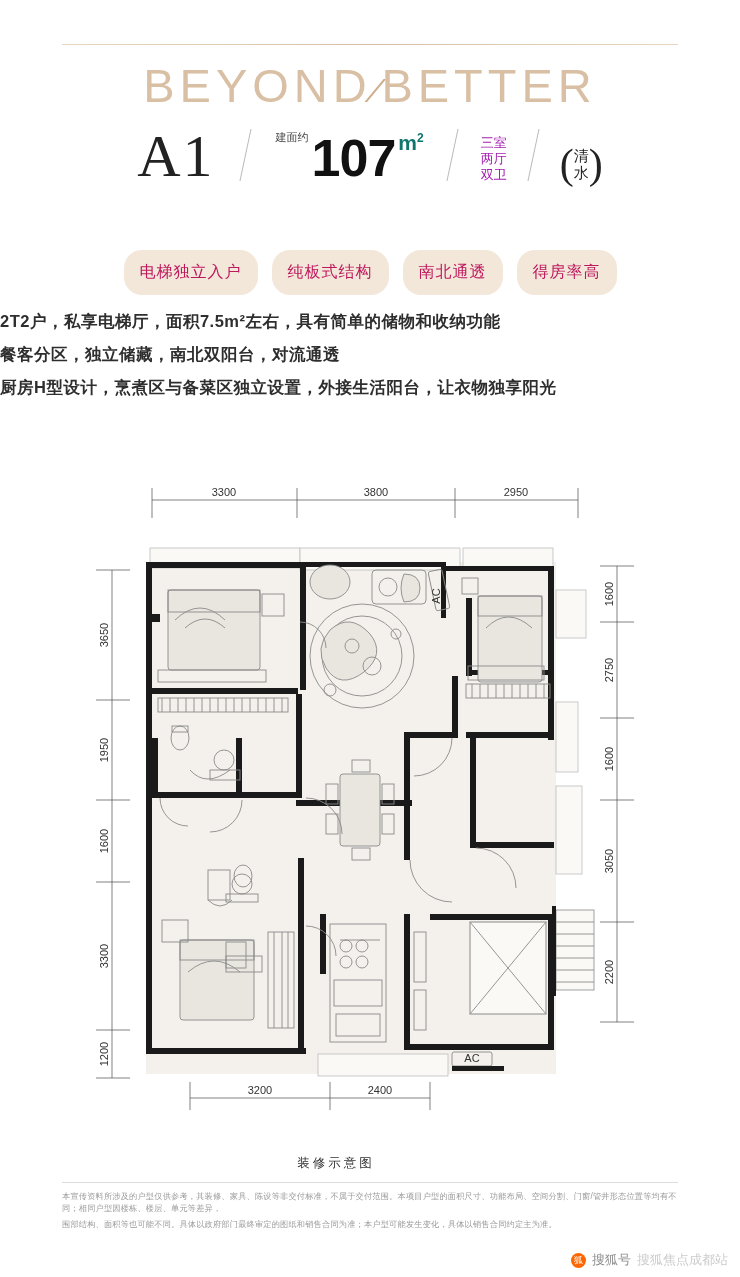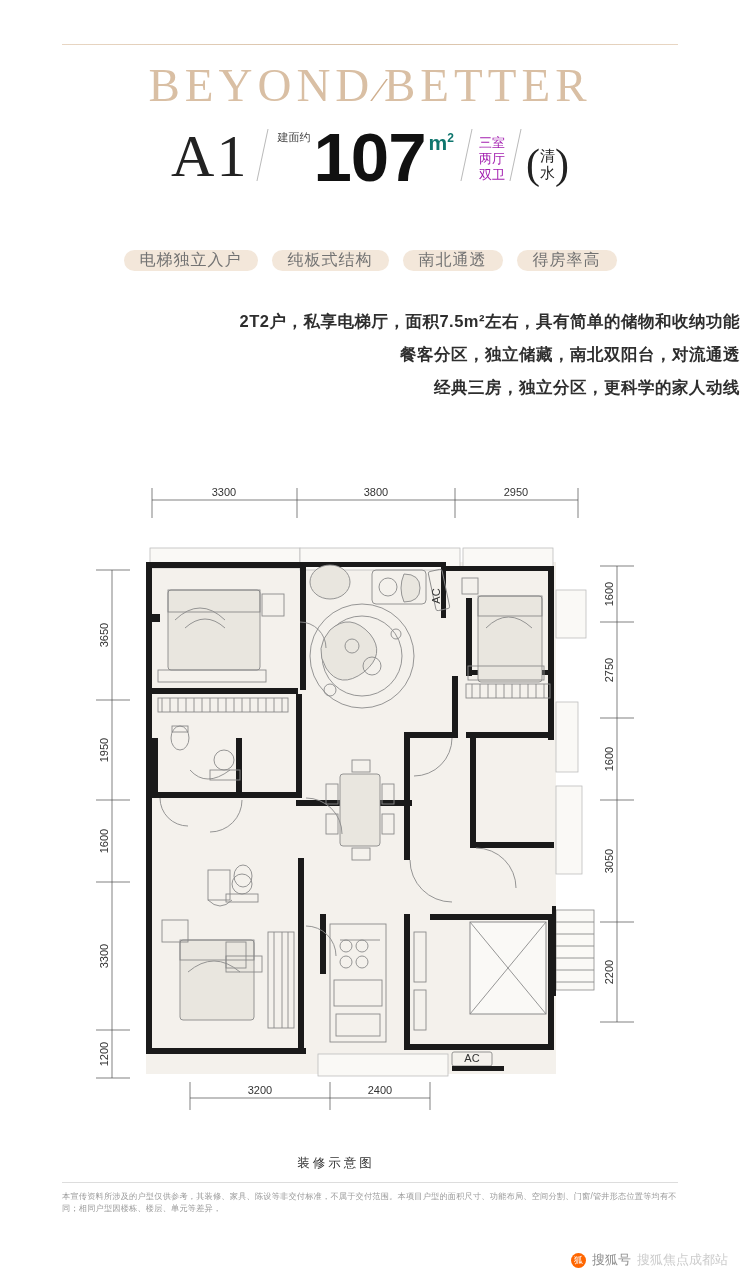--- a/index.html
+++ b/index.html
@@ -19,21 +19,21 @@
     position: absolute;
     left: 62px; top: 44px;
     width: 616px; height: 1px;
     background: linear-gradient(to right, #e8d6c3, #d8c0a6, #e8d6c3);
   }
   .brand-line {
     position: absolute;
     left: 0; top: 58px;
     width: 740px;
     text-align: center;
-    font-family: Liberation Serif, serif;
+    font-family: Liberation Sans, sans-serif;
     font-size: 47px;
     letter-spacing: 5px;
     color: #d9bfa4;
     white-space: nowrap;
   }
   .brand-line .bl-sep {
     font-style: italic;
     font-size: 34px;
     letter-spacing: 0;
     color: #cfae8d;
@@ -41,21 +41,21 @@
   }
 
   
   .title-row {
     position: absolute;
     left: 0; top: 125px;
     width: 740px;
     display: flex;
     justify-content: center;
     align-items: flex-end;
-    gap: 0px;
+    gap: 16px;
   }
   .unit-code {
     font-family: "Liberation Serif", serif;
     font-size: 60px;
     font-weight: 400;
     letter-spacing: 2px;
     line-height: 62px;
     color: #222;
     padding-right: 14px;
   }
@@ -75,21 +75,21 @@
   .area-label {
     font-size: 11px;
     line-height: 13px;
     color: #444;
     text-align: center;
     padding-bottom: 7px;
     letter-spacing: 0px;
   }
   .area-num {
     font-family: "Liberation Sans", sans-serif;
-    font-size: 69px;
+    font-size: 52px;
     font-weight: 700;
     line-height: 54px;
     color: #111;
     letter-spacing: -1px;
   }
   .area-unit {
     font-size: 21px;
     font-weight: 700;
     color: #0f766e;
     padding-bottom: 8px;
@@ -140,33 +140,33 @@
     position: absolute;
     left: 0; top: 250px;
     width: 740px;
     display: flex;
     justify-content: center;
     gap: 14px;
   }
   .pill {
     background: #f3e7da;
     border-radius: 18px;
-    padding: 0 16px;
+    padding: 12px 16px;
     font-size: 16px;
-    color: #737373;
+    color: #be185d;
     letter-spacing: 1px;
     white-space: nowrap;
   }
 
   
   .desc {
     position: absolute;
     left: 0; top: 305px;
     width: 740px;
-    text-align: right;
+    text-align: left;
   }
   .desc-line {
     font-size: 16.5px;
     line-height: 33px;
     color: #2e2e2e;
     letter-spacing: 0.5px;
     font-weight: 700;
   }
 
   
@@ -266,21 +266,21 @@
 <div class="pills">
   <div class="pill">电梯独立入户</div>
   <div class="pill">纯板式结构</div>
   <div class="pill">南北通透</div>
   <div class="pill">得房率高</div>
 </div>
 
 <div class="desc">
   <div class="desc-line">2T2户，私享电梯厅，面积7.5m²左右，具有简单的储物和收纳功能</div>
   <div class="desc-line">餐客分区，独立储藏，南北双阳台，对流通透</div>
-  <div class="desc-line">经典三房，独立分区，更科学的家人动线</div>
+  <div class="desc-line">厨房H型设计，烹煮区与备菜区独立设置，外接生活阳台，让衣物独享阳光</div>
 </div>
 
 <div class="plan">
 <svg width="740" height="700" viewBox="0 0 740 700" xmlns="http://www.w3.org/2000/svg">
   <defs>
     <style>
       .wall { fill:#1a1a1a; }
       .thinwall { fill:none; stroke:#1a1a1a; stroke-width:1.2; }
       .room { fill:#f2efe9; }
       .light { fill:#faf9f6; }
@@ -560,19 +560,20 @@
     </g>
     <rect class="wall" x="452" y="596" width="52" height="5"></rect>
   </g>
 </svg>
 </div>
 
 <div class="plan-caption">装修示意图</div>
 
 <div class="disclaimer">
   <p>本宣传资料所涉及的户型仅供参考，其装修、家具、陈设等非交付标准，不属于交付范围。本项目户型的面积尺寸、功能布局、空间分割、门窗/管井形态位置等均有不同；相同户型因楼栋、楼层、单元等差异，</p>
+  <p>围部结构、面积等也可能不同。具体以政府部门最终审定的图纸和销售合同为准；本户型可能发生变化，具体以销售合同约定主为准。</p>
 </div>
 
 <div class="footer-wm">
   <span class="wm-badge">狐</span>
   <span>搜狐号</span>
   <span class="wm-ghost">搜狐焦点成都站</span>
 </div>
 
 </body></html>

